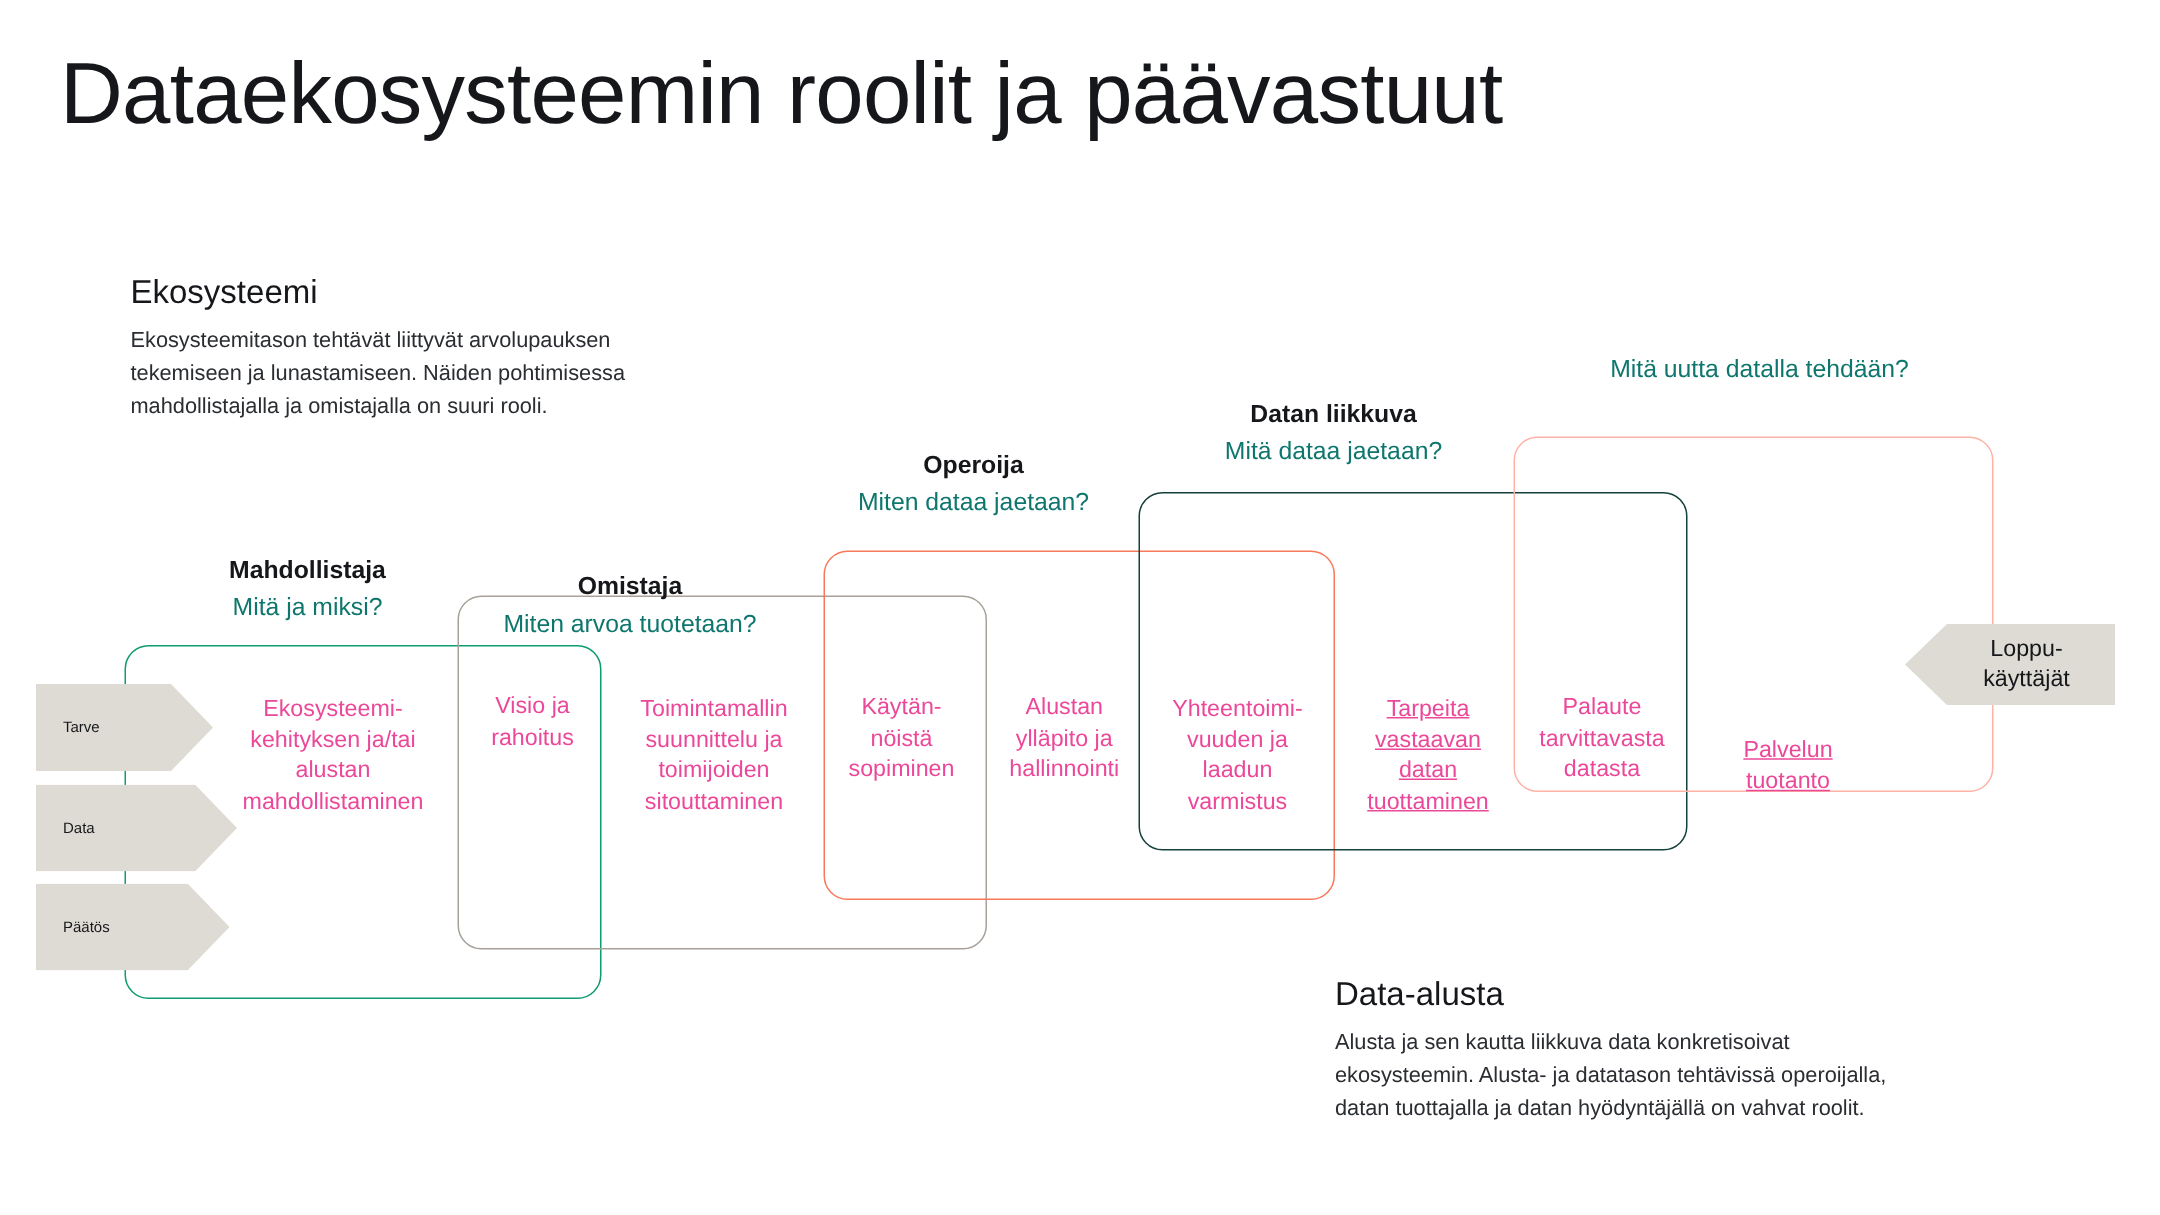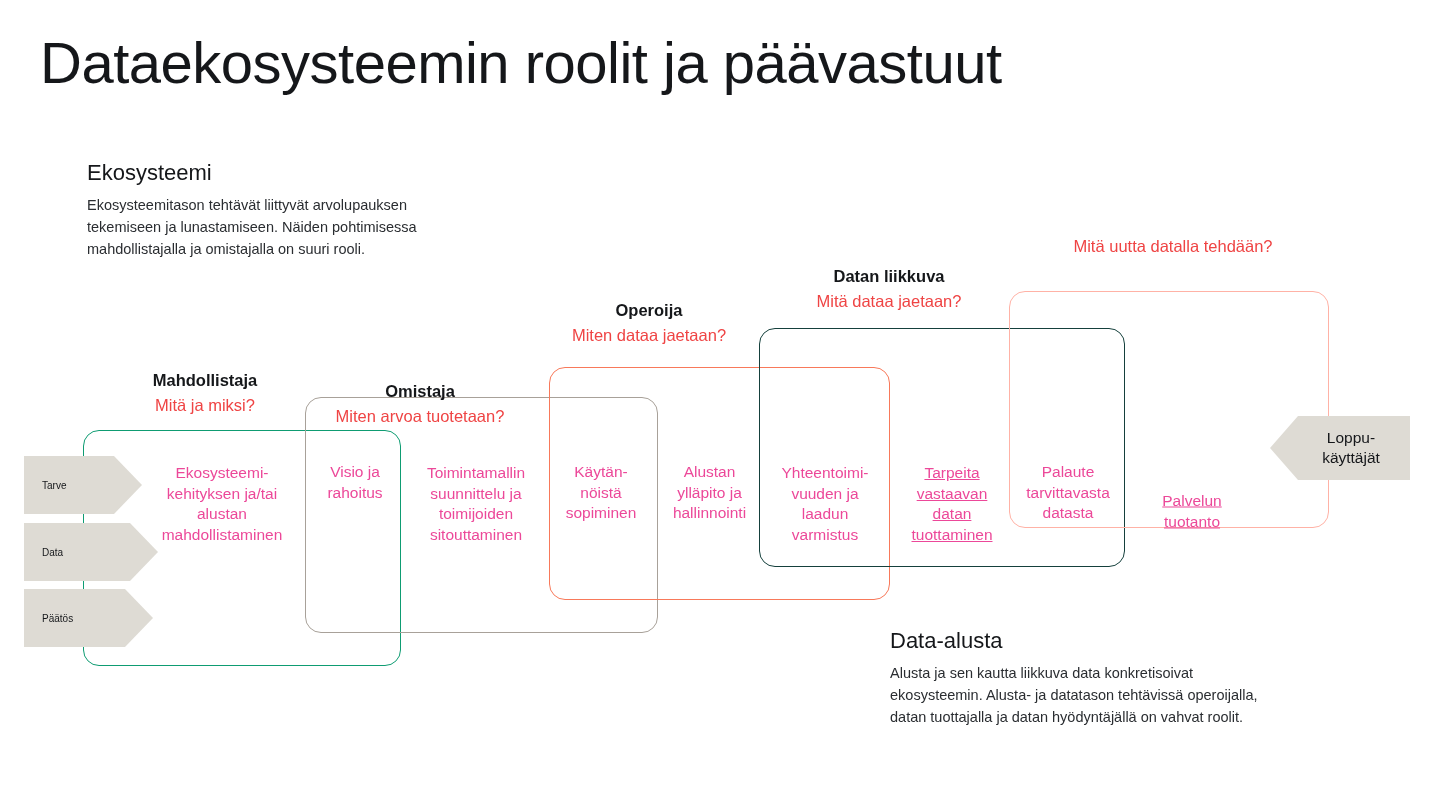--- a/index.html
+++ b/index.html
@@ -31,20 +31,21 @@
     line-height: 70px;
     font-weight: 400;
     letter-spacing: -0.5px;
     color: #15171a;
     white-space: nowrap;
   }
 
   
   .note {
     position: absolute;
+    margin-top: 22px;
   }
   .note-title {
     font-size: 22px;
     line-height: 30px;
     font-weight: 400;
     color: #15171a;
     margin-bottom: 6px;
   }
   .note-body {
     font-size: 14.5px;
@@ -67,21 +68,21 @@
     font-size: 16.5px;
     font-weight: 700;
     line-height: 24px;
     color: #15171a;
     white-space: nowrap;
   }
   .role-q {
     font-size: 16.5px;
     font-weight: 400;
     line-height: 26px;
-    color: #ef4444;
+    color: #0f766e;
     white-space: nowrap;
   }
 
   #role-head-0 { left: 55px;  top: 368px; }
   #role-head-1 { left: 270px; top: 333px; margin-top: 46px; }
   #role-head-2 { left: 499px; top: 298px; }
   #role-head-3 { left: 739px; top: 264px; }
   #role-head-4 { left: 1023px; top: 233px; }
 
   
@@ -129,21 +130,21 @@
   #chevron-0 { left: 24px; top: 456px; width: 118px; }
   #chevron-1 { left: 24px; top: 523px; width: 134px; }
   #chevron-2 { left: 24px; top: 589px; width: 129px; }
 
   
   #chevron-right {
     position: absolute;
     left: 1270px;
     top: 416px;
     width: 140px;
-    height: 64px;
+    height: 54px;
     background: #dedbd4;
     clip-path: polygon(28px 0, 100% 0, 100% 100%, 28px 100%, 0 50%);
     display: flex;
     align-items: center;
     justify-content: center;
     box-sizing: border-box;
     padding-left: 22px;
   }
   #chevron-right .chev-label {
     font-size: 15.5px;

